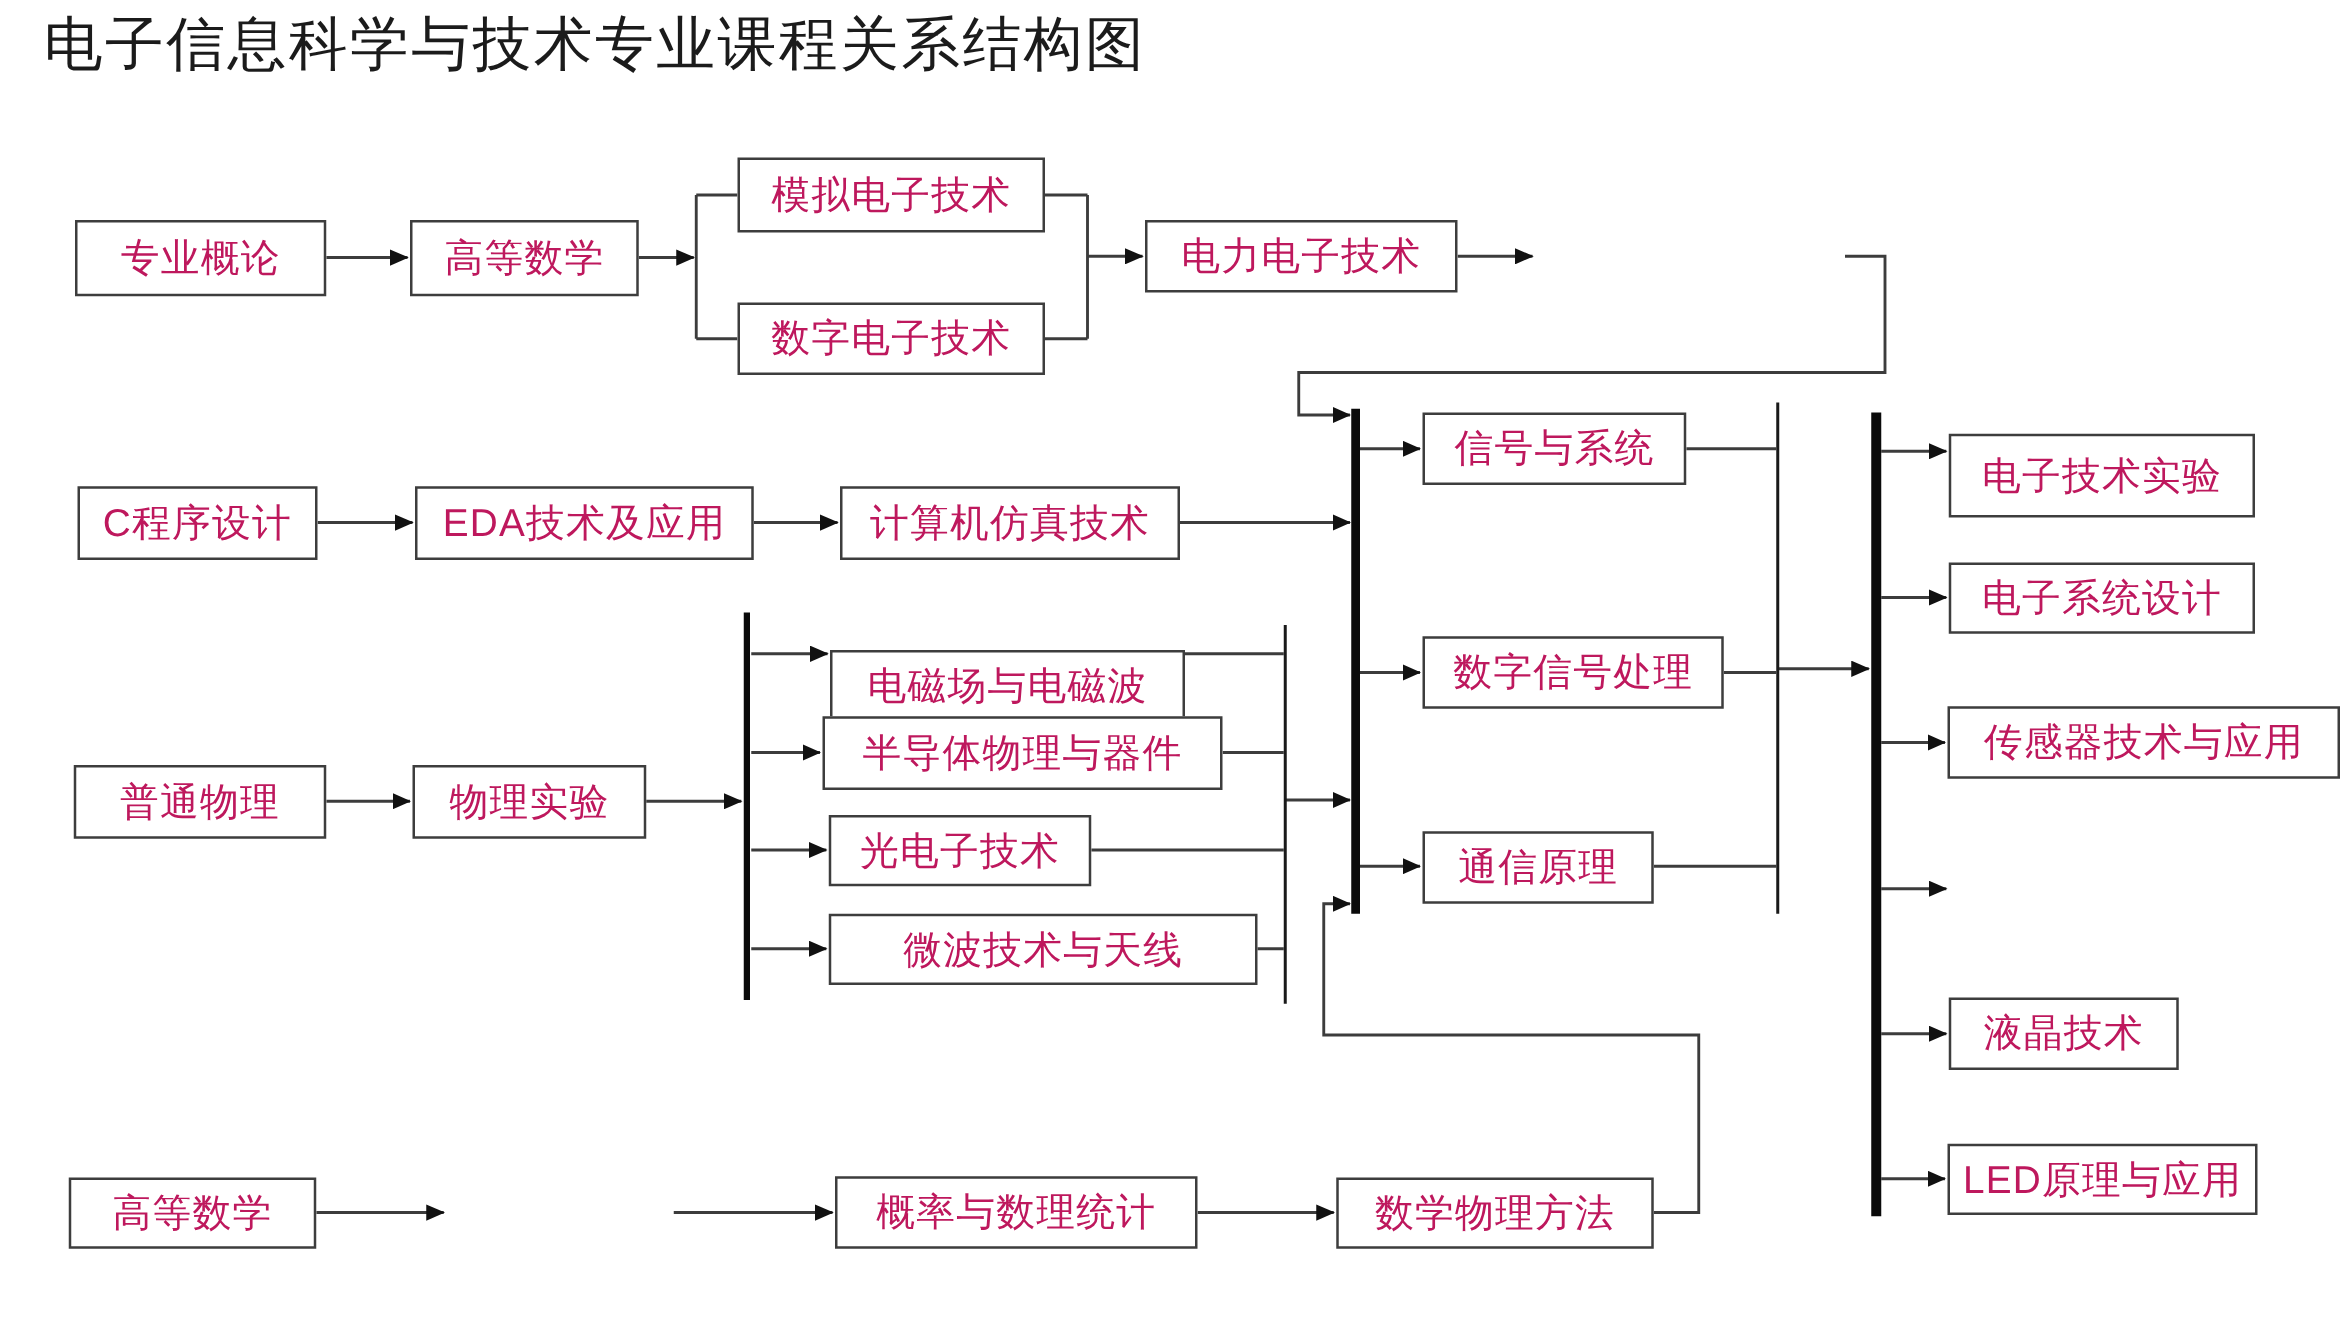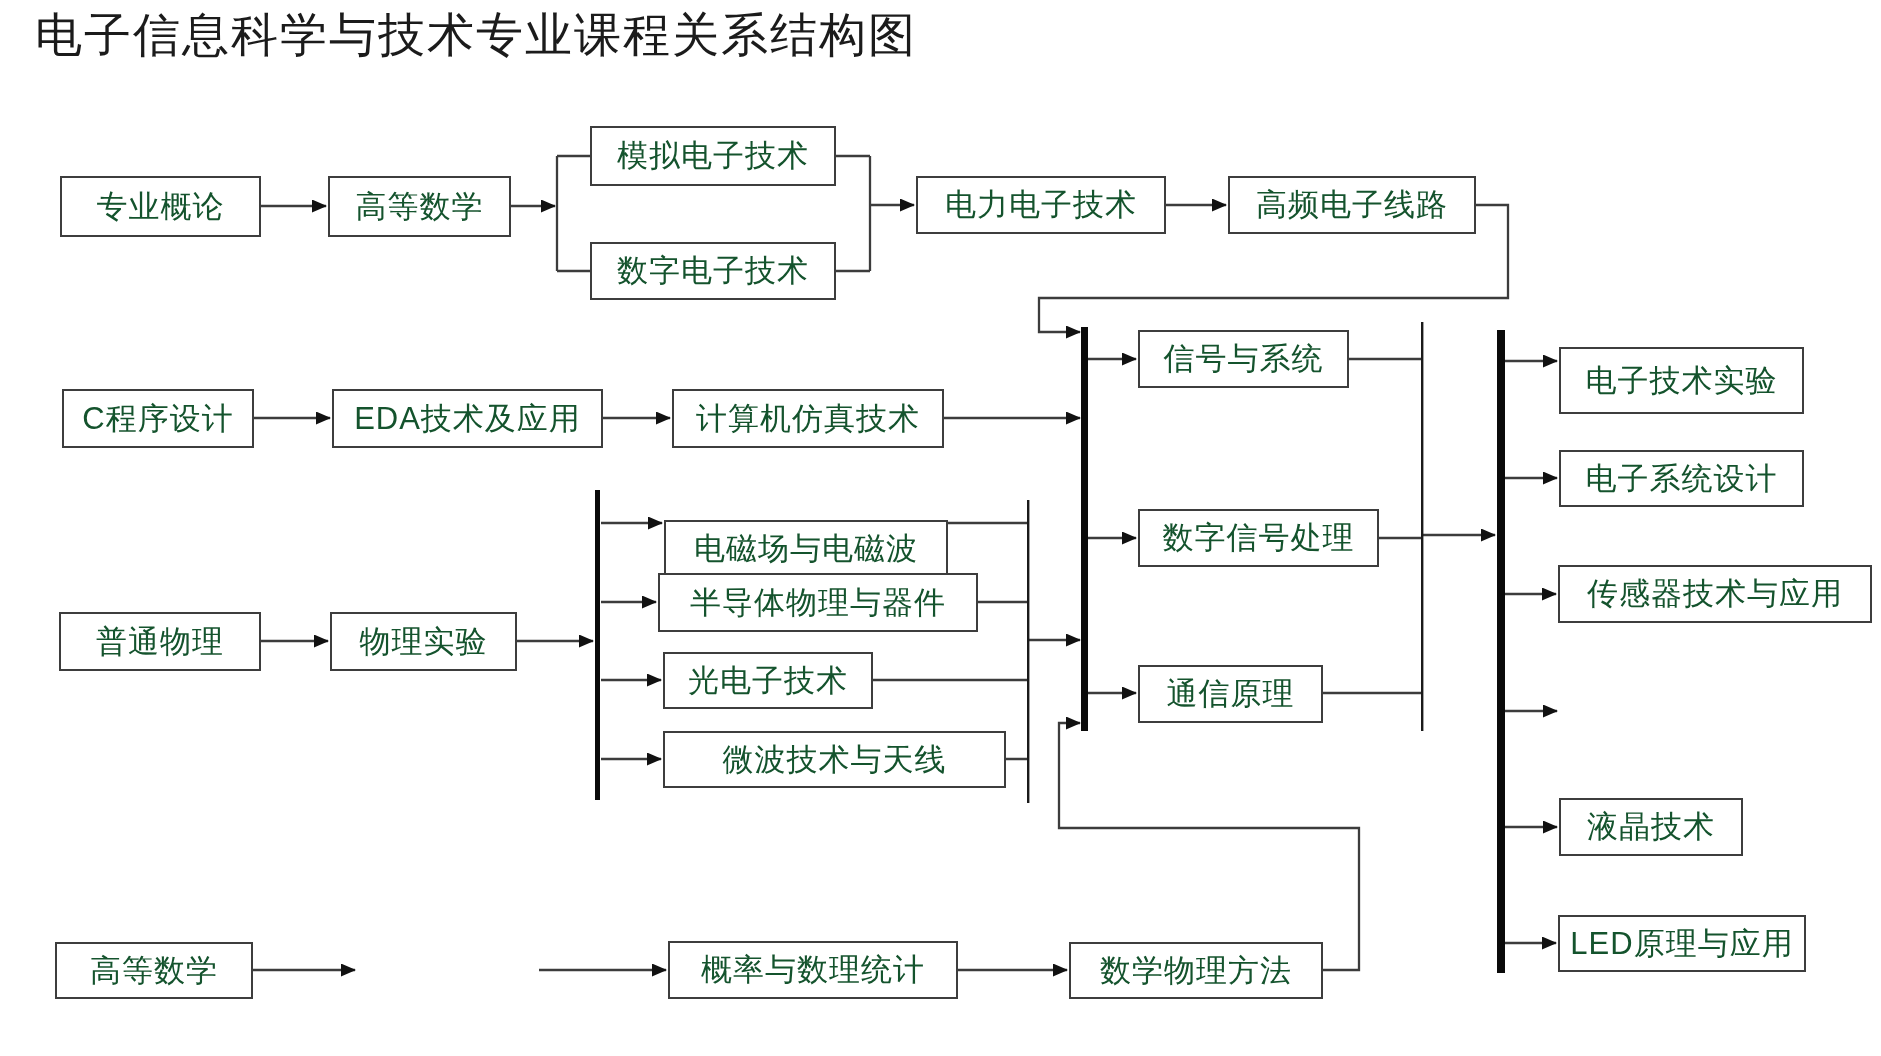--- a/index.html
+++ b/index.html
@@ -7,21 +7,21 @@
     position:relative;width:1881px;height:1056px;background:#ffffff;
     font-family:"Liberation Sans","DejaVu Sans",sans-serif;overflow:hidden;margin-left:11px;
   }
   .title{
     position:absolute;left:24px;top:4px;font-size:47px;color:#1b1b1b;
     letter-spacing:2px;white-space:nowrap;font-weight:500;
   }
   .node{
     position:absolute;box-sizing:border-box;border:2.5px solid #3d3d3d;background:#ffffff;
     display:flex;align-items:center;justify-content:center;
-    font-size:31px;color:#14532d;white-space:nowrap;letter-spacing:1px;
+    font-size:31px;color:#be185d;white-space:nowrap;letter-spacing:1px;
   }
   svg.wires{position:absolute;left:0;top:0;}
 </style>
 </head>
 <body>
 
 <div class="stage">
 
   <div class="title">电子信息科学与技术专业课程关系结构图</div>
 
@@ -88,21 +88,20 @@
     <rect x="1486" y="330" width="8" height="643" fill="#0a0a0a"></rect>
     <rect x="1016" y="500" width="2.4" height="303" fill="#1a1a1a"></rect>
     <rect x="1410" y="322" width="2.4" height="409" fill="#1a1a1a"></rect>
   </svg>
 
   <div class="node" style="left:49px;top:176px;width:201px;height:61px">专业概论</div>
   <div class="node" style="left:317px;top:176px;width:183px;height:61px">高等数学</div>
   <div class="node" style="left:579px;top:126px;width:246px;height:60px">模拟电子技术</div>
   <div class="node" style="left:579px;top:242px;width:246px;height:58px">数字电子技术</div>
   <div class="node" style="left:905px;top:176px;width:250px;height:58px">电力电子技术</div>
-  <div class="node" style="left:1217px;top:176px;width:248px;height:58px">高频电子线路</div>
 
   <div class="node" style="left:51px;top:389px;width:192px;height:59px">C程序设计</div>
   <div class="node" style="left:321px;top:389px;width:271px;height:59px">EDA技术及应用</div>
   <div class="node" style="left:661px;top:389px;width:272px;height:59px">计算机仿真技术</div>
 
   <div class="node" style="left:653px;top:520px;width:284px;height:58px">电磁场与电磁波</div>
   <div class="node" style="left:647px;top:573px;width:320px;height:59px">半导体物理与器件</div>
   <div class="node" style="left:652px;top:652px;width:210px;height:57px">光电子技术</div>
   <div class="node" style="left:652px;top:731px;width:343px;height:57px">微波技术与天线</div>
 

